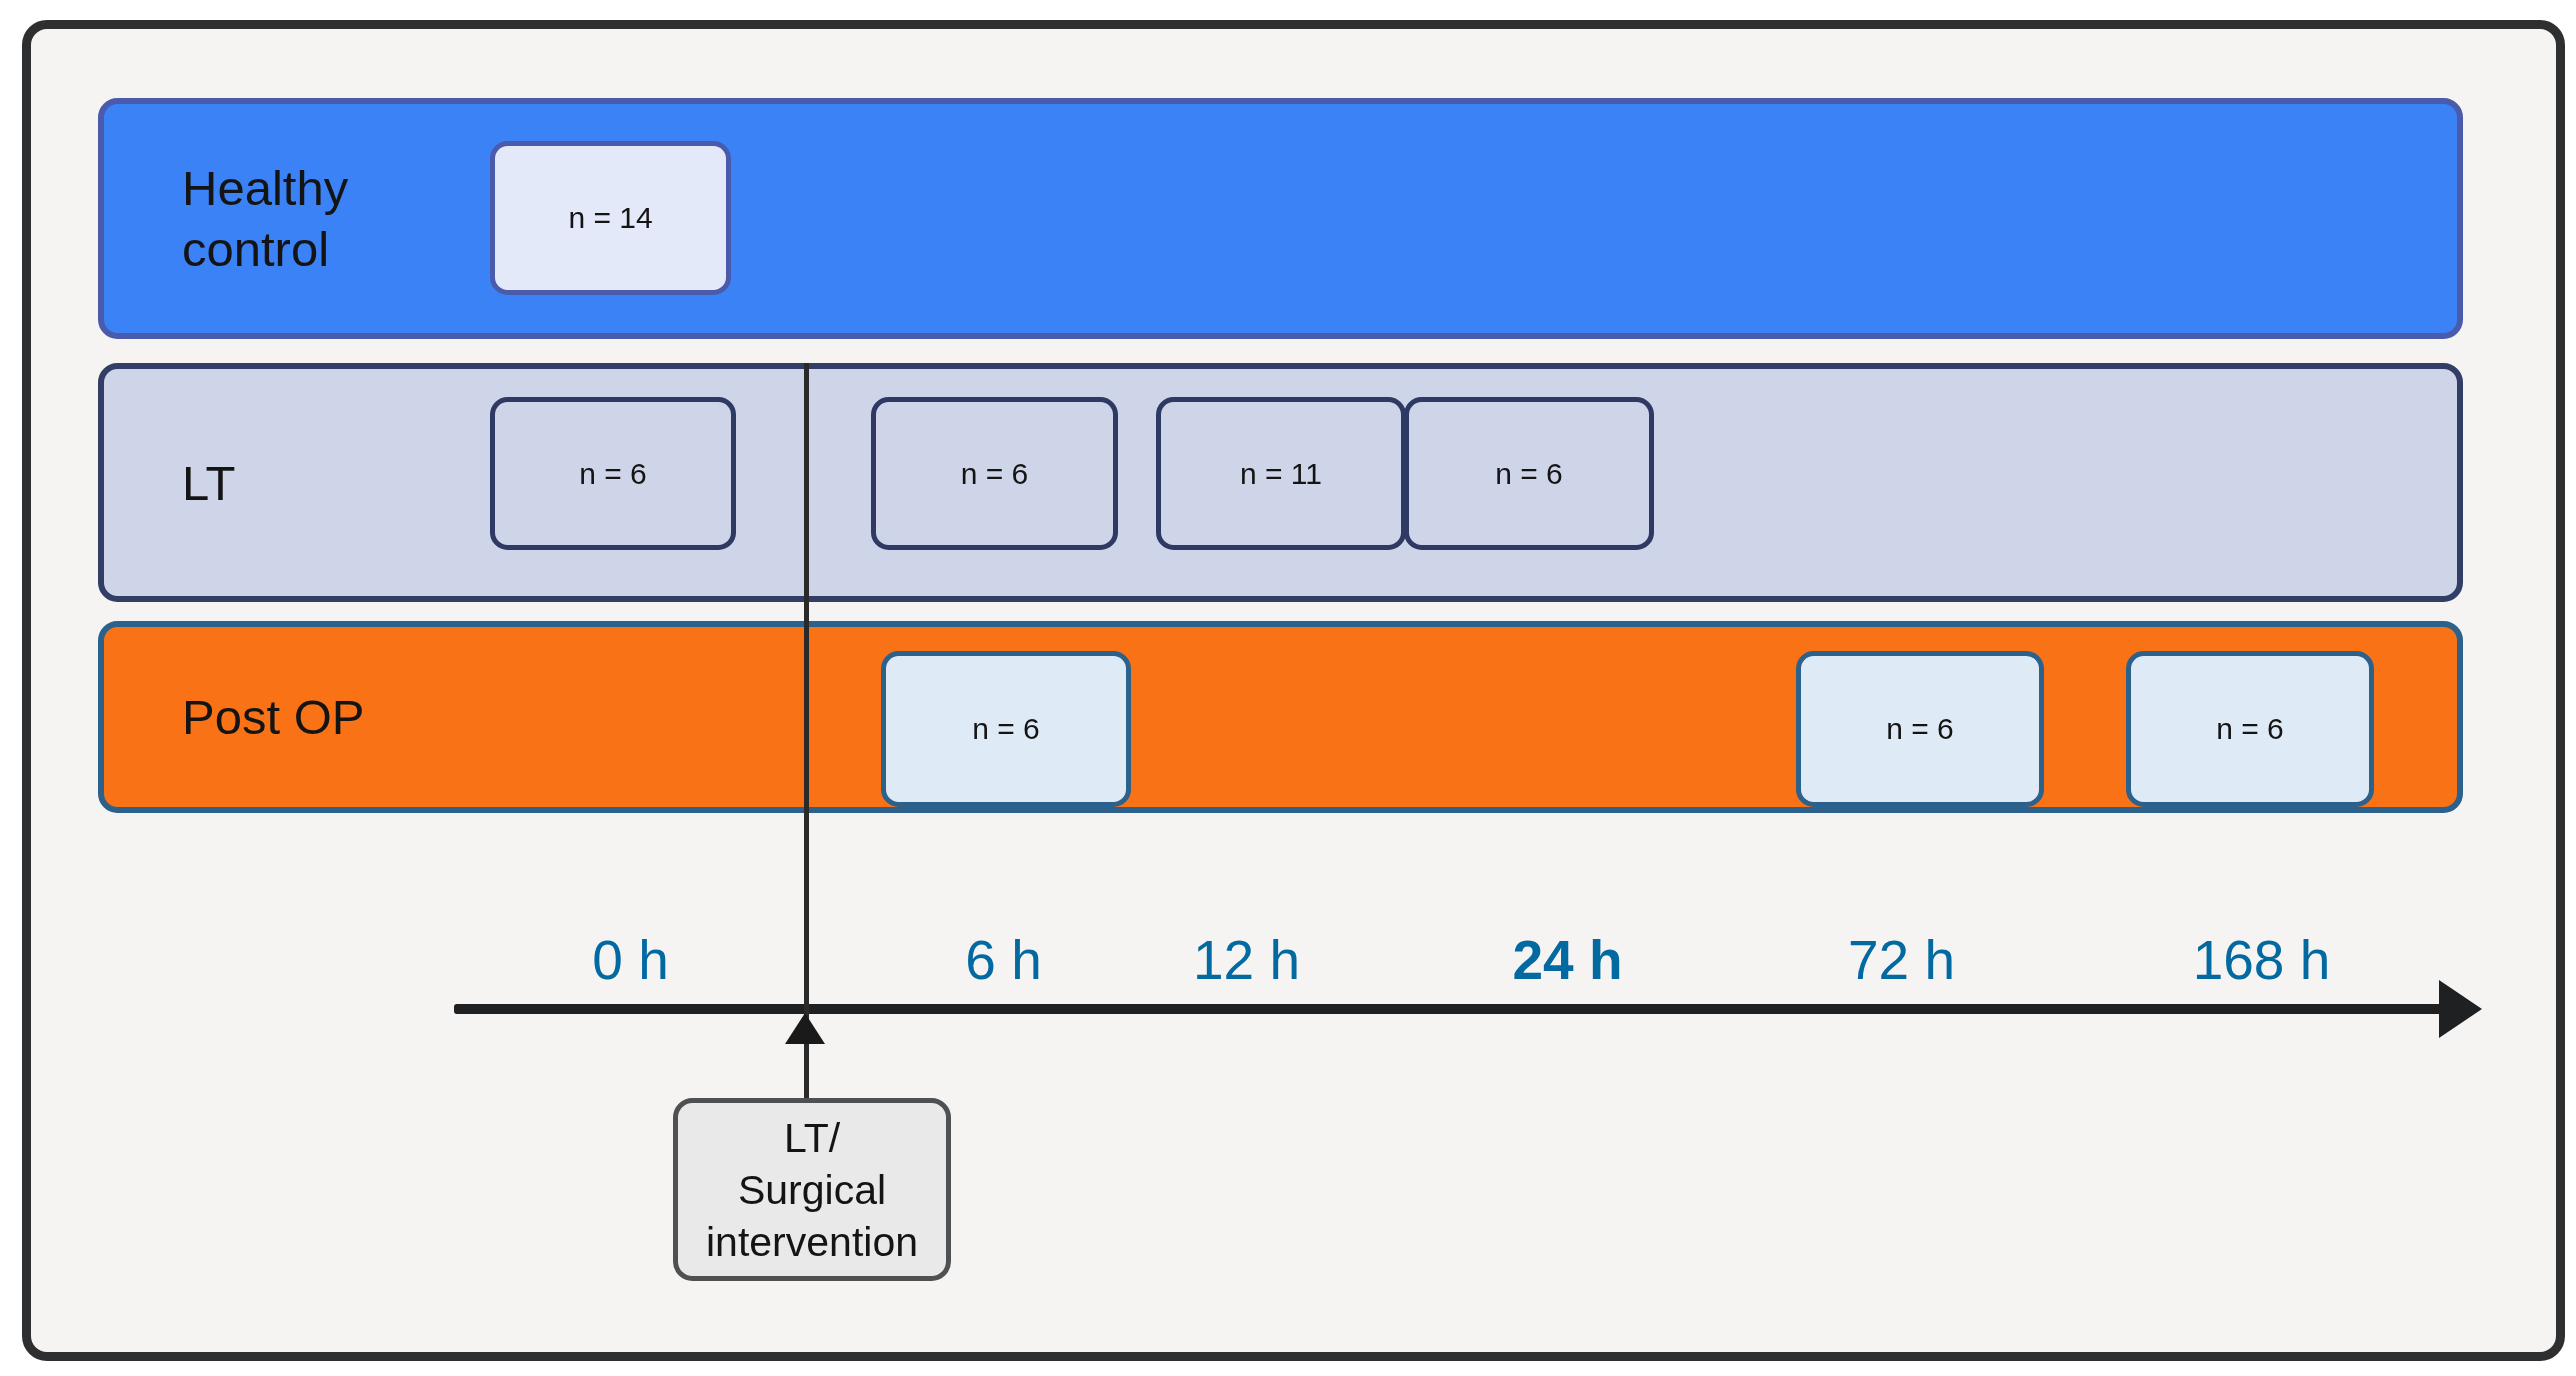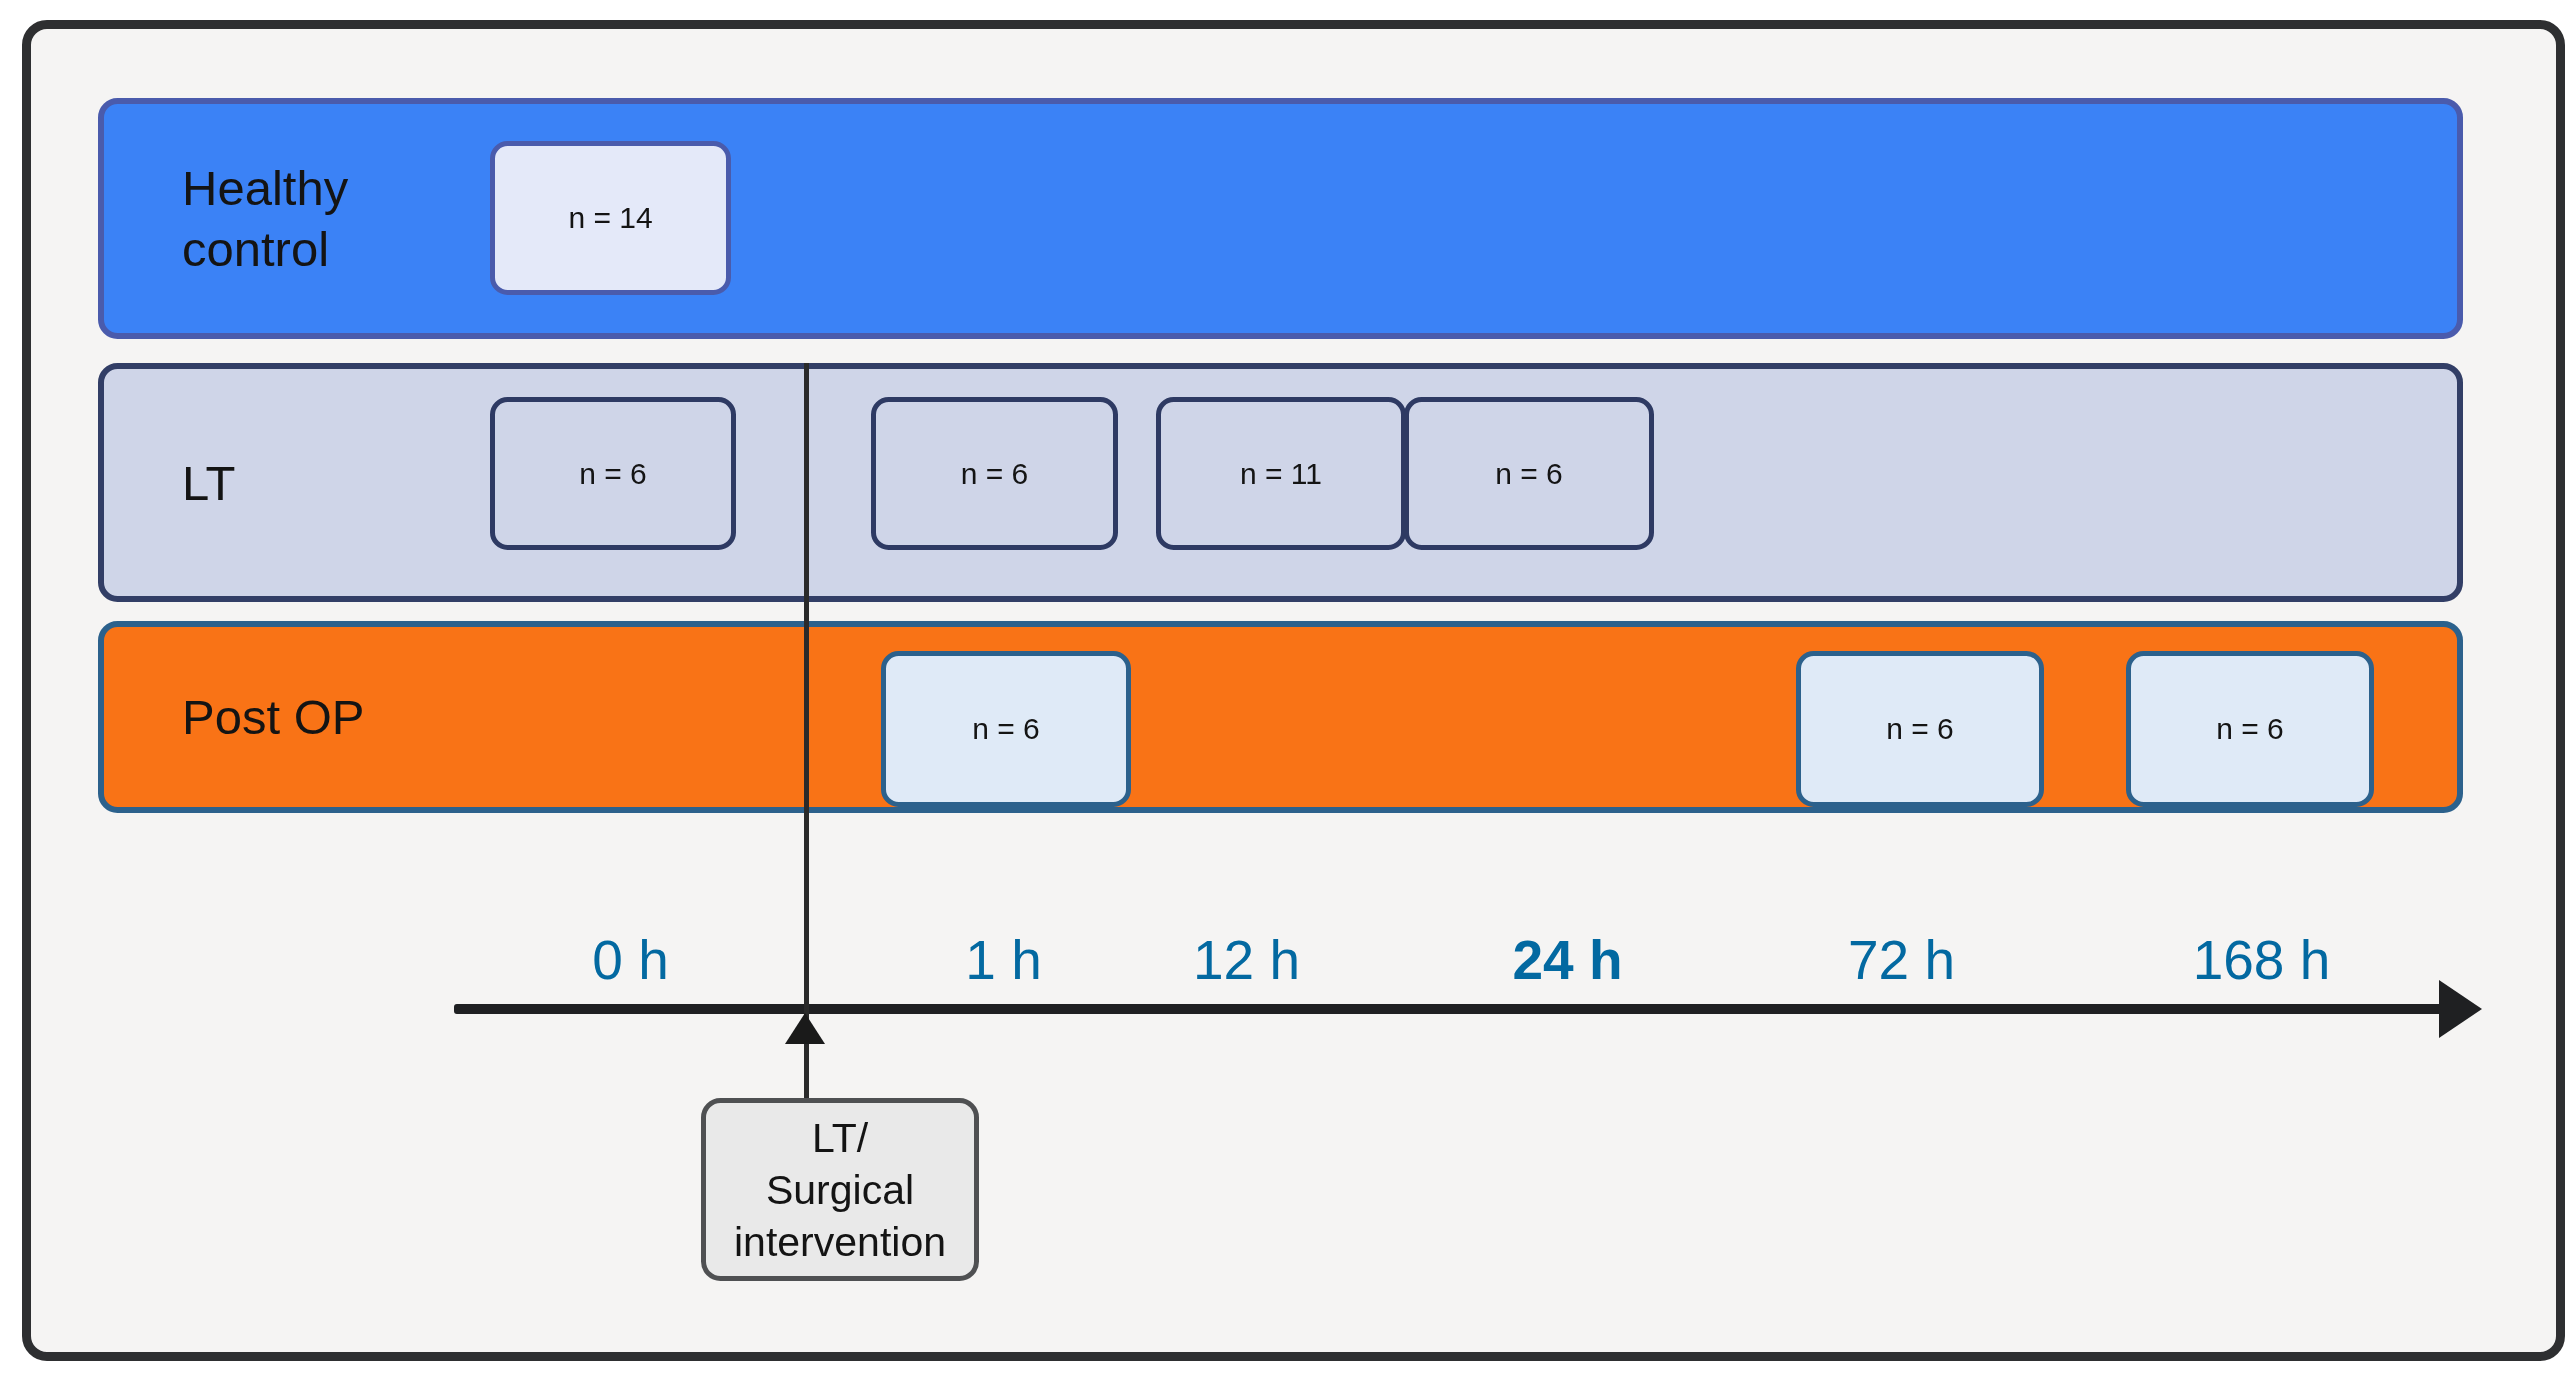--- a/index.html
+++ b/index.html
@@ -140,21 +140,20 @@
     border: 5.9px solid #4f5052;
     border-radius: 19.5px;
     display: flex;
     flex-direction: column;
     align-items: center;
     justify-content: center;
     text-align: center;
     font-size: 41px;
     line-height: 52px;
     z-index: 7;
-    margin-left: 28px;
   }
 </style>
 </head>
 <body>
 
 <div class="canvas">
 
   <div class="frame"></div>
 
   <div class="band band-healthy">
@@ -194,21 +193,21 @@
     </div>
     <div class="nbox" style="left:1692px; top:24.4px; width:248px; height:156px;">
       <span>n = 6</span>
     </div>
     <div class="nbox" style="left:2022px; top:24.4px; width:248px; height:156px;">
       <span>n = 6</span>
     </div>
   </div>
 
   <div class="tick-label" style="left:523px;">0 h</div>
-  <div class="tick-label" style="left:896px;">1 h</div>
+  <div class="tick-label" style="left:896px;">6 h</div>
   <div class="tick-label" style="left:1139px;">12 h</div>
   <div class="tick-label" style="left:1460px;font-weight:bold;">24 h</div>
   <div class="tick-label" style="left:1794px;">72 h</div>
   <div class="tick-label" style="left:2154px;text-align:center;">168 h</div>
 
   <div class="axis-line"></div>
   <div class="axis-arrowhead"></div>
 
   <div class="event-vline"></div>
   <div class="event-arrowhead"></div>

